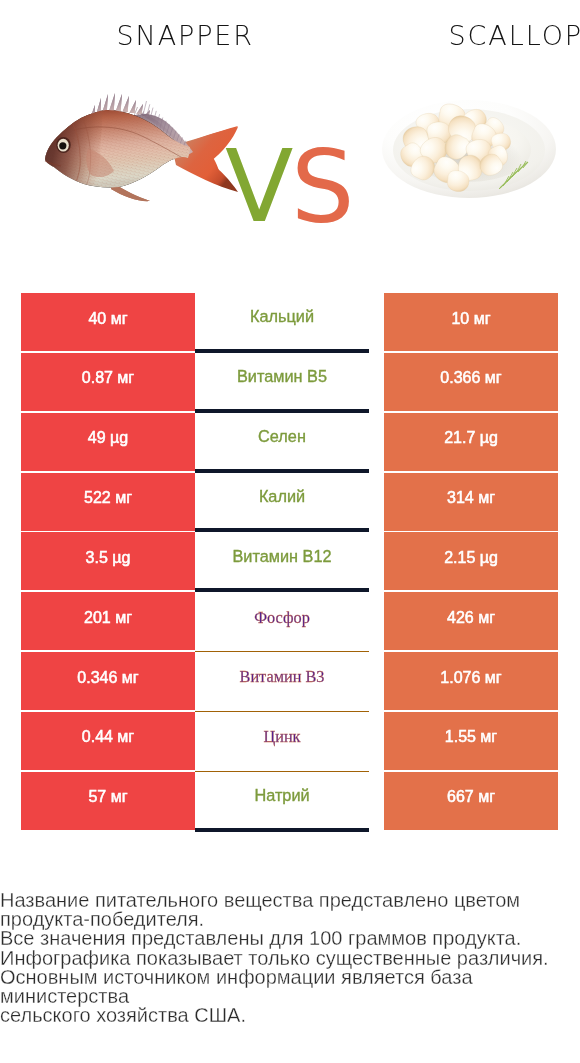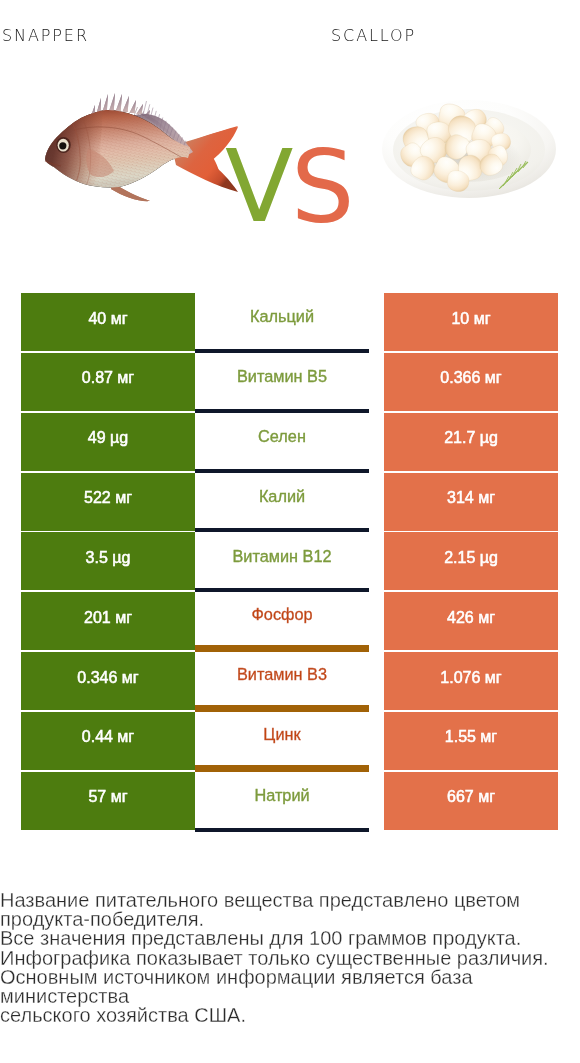--- a/index.html
+++ b/index.html
@@ -2,42 +2,42 @@
 <html><head>
 <meta charset="utf-8">
 <style>
   html,body{margin:0;padding:0;}
   body{width:580px;height:1063px;background:#ffffff;
        font-family:"Liberation Sans",sans-serif;overflow:hidden;}
   .page{position:relative;width:580px;height:1063px;background:#fff;}
 
   
   .title{position:absolute;top:25px;font-family:"DejaVu Sans",sans-serif;font-weight:200;
-         font-size:16px;line-height:22px;letter-spacing:1.9px;color:#151515;
-         text-align:left;white-space:nowrap;}
+         font-size:27px;line-height:22px;letter-spacing:1.9px;color:#151515;
+         text-align:right;white-space:nowrap;}
   .title.left{left:2px;width:252px;}
   .title.right{left:331px;width:252px;}
 
   
   .art{position:absolute;left:0;top:0;width:580px;height:270px;}
 
   
   .vs{position:absolute;left:0;top:0;width:580px;height:270px;pointer-events:none;}
 
   
   .table{position:absolute;left:21px;top:293px;width:537px;}
   .row{position:relative;height:59.85px;display:flex;}
   .cell{box-sizing:border-box;display:flex;align-items:center;justify-content:center;
         font-family:"Liberation Sans",sans-serif;font-size:16px;font-weight:bold;
         letter-spacing:0px;width:179px;height:58px;padding-bottom:7px;}
-  .cell.left{background:#4d7c0f;color:#ffffff;font-weight:normal;-webkit-text-stroke:0.55px #ffffff;}
+  .cell.left{background:#ef4444;color:#ffffff;font-weight:normal;-webkit-text-stroke:0.55px #ffffff;}
   .cell.right{background:#e3714a;color:#ffffff;font-weight:normal;margin-left:15px;-webkit-text-stroke:0.55px #ffffff;}
   .cell.mid{background:#ffffff;font-weight:normal;font-size:16.3px;height:59.85px;padding-bottom:8px;}
   .cell.mid.g{border-bottom:4px solid #0f172a;color:#7d9b3d;-webkit-text-stroke:0.35px #7d9b3d;}
-  .cell.mid.o{border-bottom:7px solid #a16207;color:#c2410c;-webkit-text-stroke:0.35px #c7674a;}
+  .cell.mid.o{border-bottom:1px solid #a16207;color:#4c1d95;font-family:Liberation Serif, serif;-webkit-text-stroke:0.35px #c7674a;}
 
   
   .footer{position:absolute;left:0;top:891.3px;width:580px;text-align:left;
           font-family:"Liberation Sans",sans-serif;font-size:20px;line-height:19.1px;
           color:#2b2b2b;-webkit-text-stroke:0.3px #ffffff;}
 </style>
 </head>
 <body>
 
 <div class="page">

